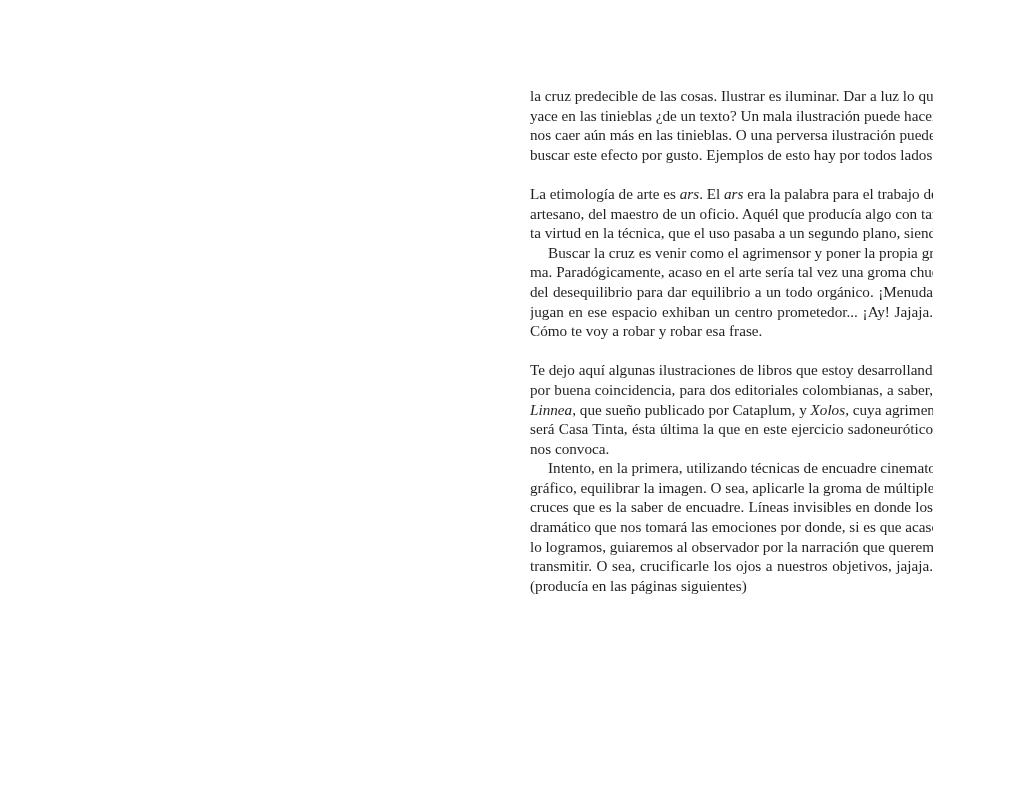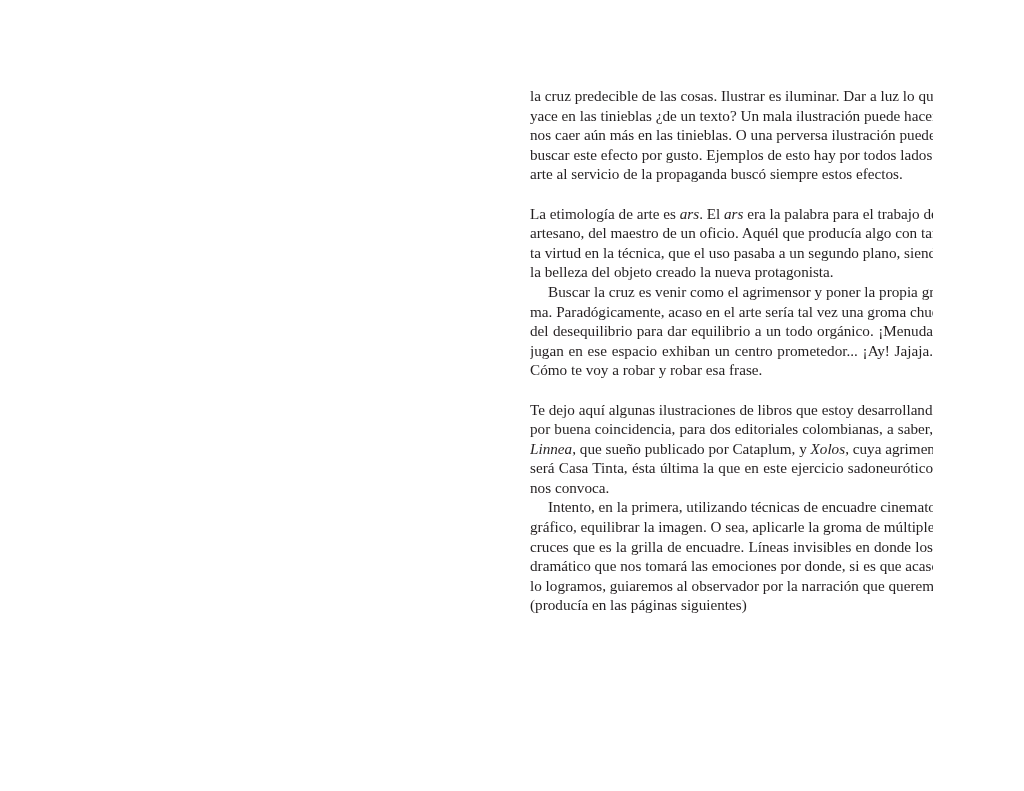--- a/index.html
+++ b/index.html
@@ -66,30 +66,28 @@
   <div class="page-left"></div>
 
   <div class="page-right">
     <div class="text-column">
 
       <div>
         <span class="line">la cruz predecible de las cosas. Ilustrar es iluminar. Dar a luz lo que</span>
         <span class="line">yace en las tinieblas ¿de un texto? Un mala ilustración puede hacer-</span>
         <span class="line">nos caer aún más en las tinieblas. O una perversa ilustración puede</span>
         <span class="line">buscar este efecto por gusto. Ejemplos de esto hay por todos lados: el</span>
-        <span class="line last">arte al servicio de la propaganda buscó siempre estos efectos.</span>
       </div>
 
       <span class="para-gap"></span>
 
       <div>
         <span class="line"><span>La etimología de arte es </span><span class="it">ars</span><span>. El </span><span class="it">ars</span><span> era la palabra para el trabajo del</span></span>
         <span class="line">artesano, del maestro de un oficio. Aquél que producía algo con tan-</span>
         <span class="line">ta virtud en la técnica, que el uso pasaba a un segundo plano, siendo</span>
-        <span class="line last">la belleza del objeto creado la nueva protagonista.</span>
       </div>
 
       <div>
         <span class="line indent">Buscar la cruz es venir como el agrimensor y poner la propia gro-</span>
         <span class="line">ma. Paradógicamente, acaso en el arte sería tal vez una groma chueca</span>
         <span class="line">del desequilibrio para dar equilibrio a un todo orgánico. ¡Menuda</span>
         <span class="line">jugan en ese espacio exhiban un centro prometedor... ¡Ay! Jajaja.</span>
         <span class="line last">Cómo te voy a robar y robar esa frase.</span>
       </div>
 
@@ -99,21 +97,22 @@
         <span class="line">Te dejo aquí algunas ilustraciones de libros que estoy desarrollando,</span>
         <span class="line">por buena coincidencia, para dos editoriales colombianas, a saber,</span>
         <span class="line"><span class="it">Linnea</span><span>, que sueño publicado por Cataplum, y </span><span class="it">Xolos</span><span>, cuya agrimensor</span></span>
         <span class="line">será Casa Tinta, ésta última la que en este ejercicio sadoneurótico</span>
         <span class="line last">nos convoca.</span>
       </div>
 
       <div>
         <span class="line indent">Intento, en la primera, utilizando técnicas de encuadre cinemato-</span>
         <span class="line">gráfico, equilibrar la imagen. O sea, aplicarle la groma de múltiples</span>
-        <span class="line">cruces que es la grilla de encuadre. Líneas invisibles en donde los</span>
+        <span class="line">cruces que es la saber de encuadre. Líneas invisibles en donde los</span>
         <span class="line">dramático que nos tomará las emociones por donde, si es que acaso</span>
         <span class="line">lo logramos, guiaremos al observador por la narración que queremos</span>
+        <span class="line">transmitir. O sea, crucificarle los ojos a nuestros objetivos, jajaja.</span>
         <span class="line last">(producía en las páginas siguientes)</span>
       </div>
 
     </div>
   </div>
 </div>
 
 </body></html>

